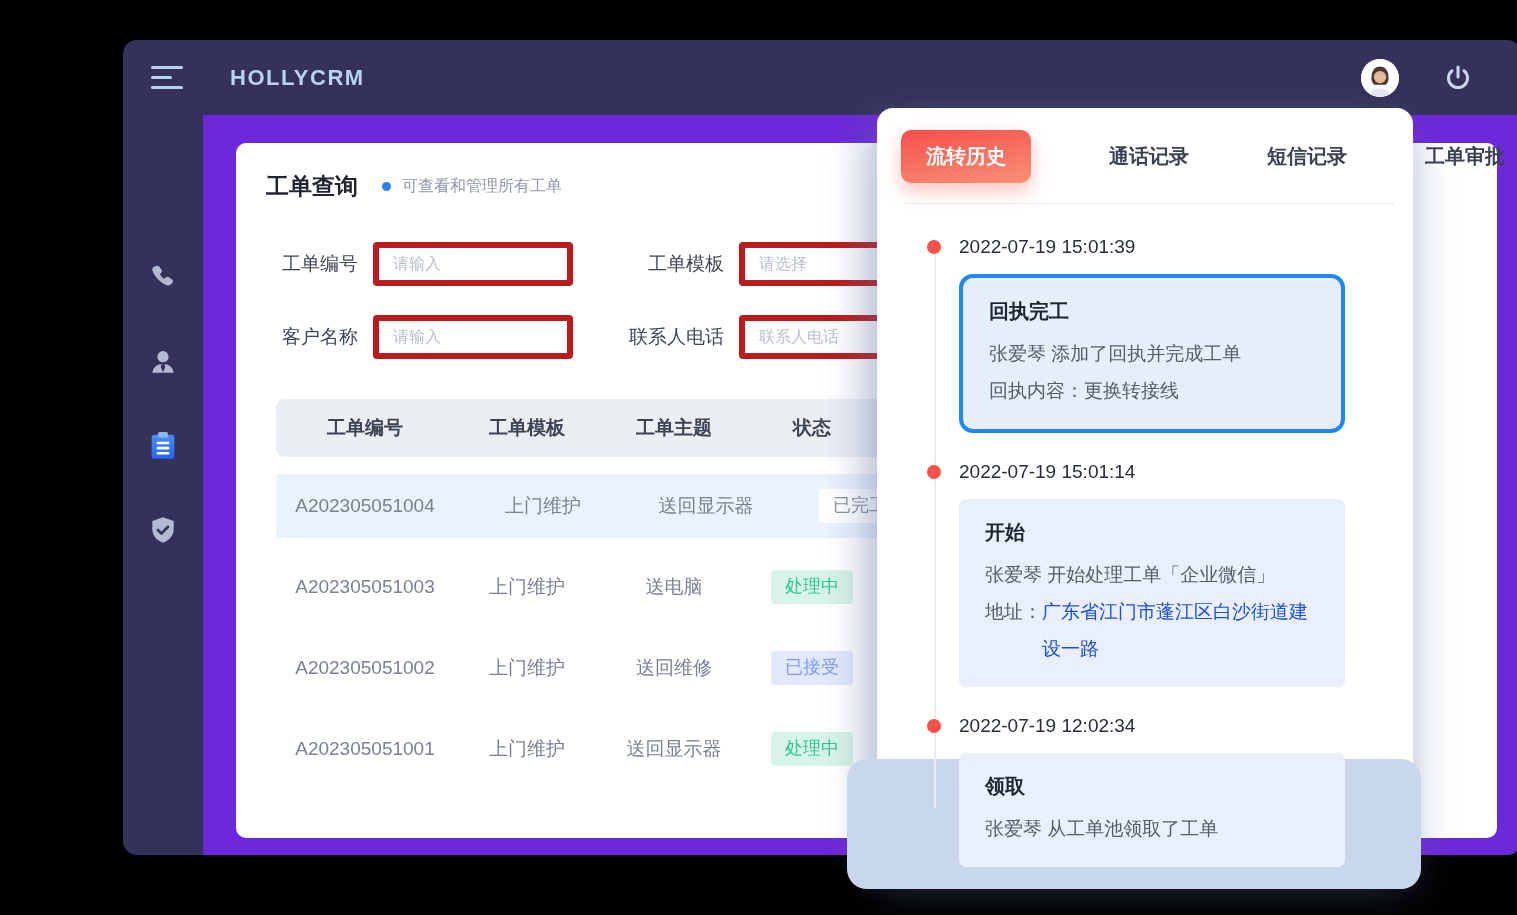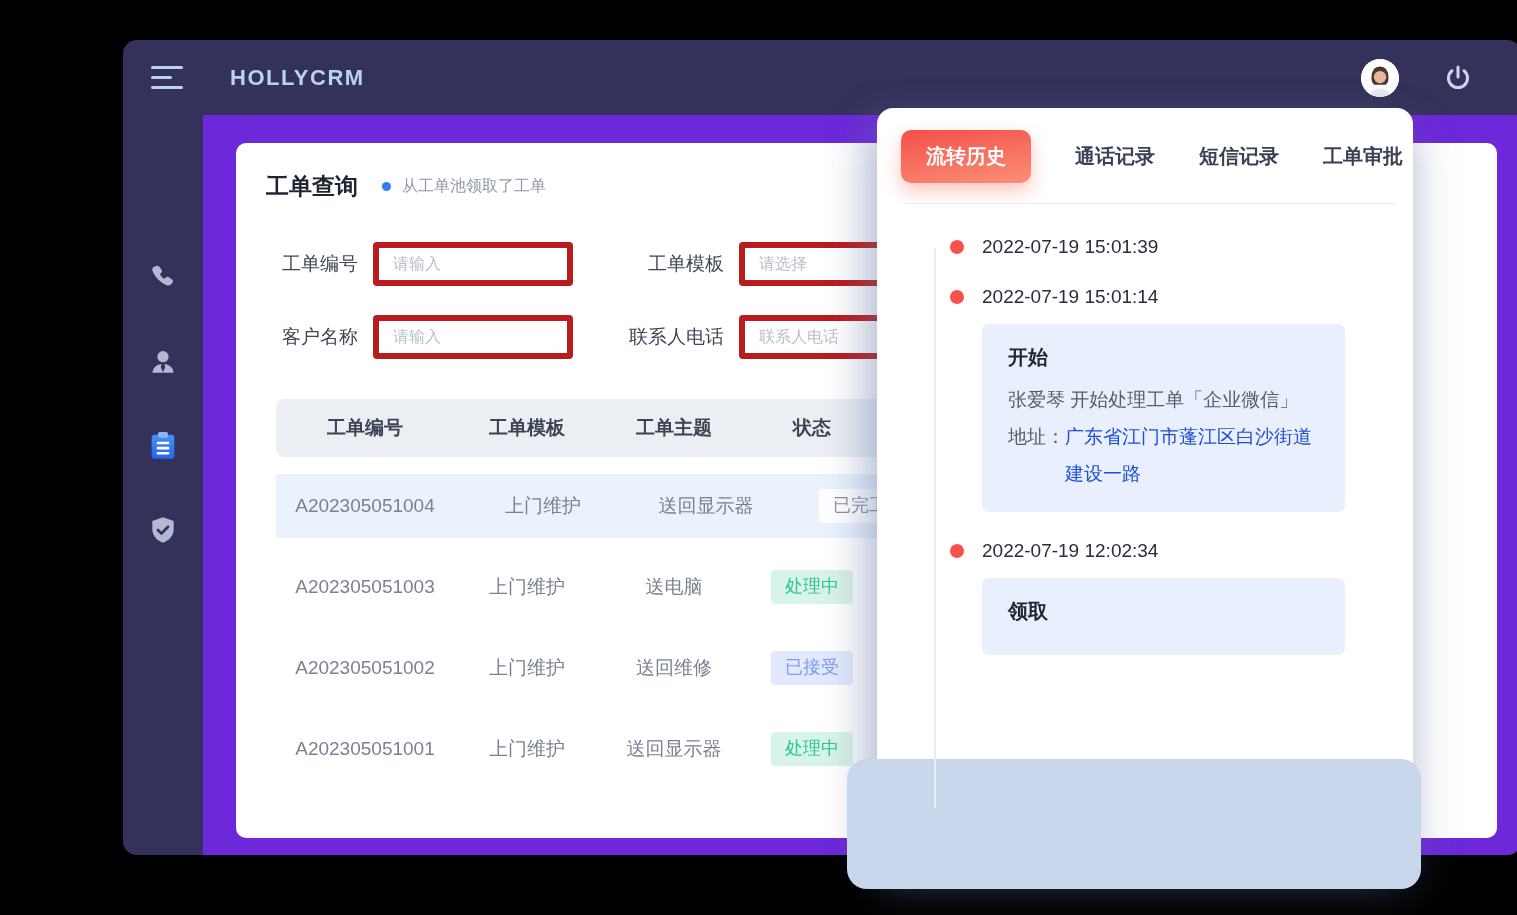--- a/index.html
+++ b/index.html
@@ -46,26 +46,26 @@
   .trow.selected{background:#e9f2fd;gap:16px;}
   .badge{display:inline-block;padding:6px 14px;border-radius:4px;font-size:18px;line-height:1.2;}
   .badge-done{background:#ffffff;color:#8b919d;}
   .badge-processing{background:#d8f3e8;color:#2fc597;}
   .badge-accepted{background:#e2e9fc;color:#7e9af2;}
   
   .panel{position:absolute;left:877px;top:108px;width:536px;height:757px;background:#fff;border-radius:16px;
     z-index:10;box-shadow:-16px 8px 38px rgba(96,114,158,.22),0 22px 46px rgba(96,114,158,.42);}
   .panel::before{content:'';position:absolute;z-index:-1;left:-30px;right:-8px;bottom:-24px;height:130px;
     background:#c8d7eb;border-radius:20px;}
-  .tabs{display:flex;align-items:center;gap:44px;padding:22px 30px 0 24px;}
+  .tabs{display:flex;align-items:center;gap:78px;padding:22px 30px 0 24px;}
   .tab{font-size:20px;color:#3a4152;font-weight:600;cursor:pointer;white-space:nowrap;}
   .tab.active{background:linear-gradient(170deg,#f44f49,#fa9077);color:#fff;font-weight:700;
     padding:13px 25px;border-radius:10px;box-shadow:0 8px 18px rgba(246,90,70,.35);}
   .tabs-divider{height:1px;background:#ededf2;margin:20px 18px 0 28px;}
-  .timeline{position:relative;padding:4px 36px 0 105px;}
+  .timeline{position:relative;padding:4px 36px 0 82px;}
   .timeline::before{content:'';position:absolute;left:57px;top:44px;height:560px;width:2px;background:#ebebf1;}
   .tl-time{position:relative;font-size:19px;color:#272d3b;font-weight:500;margin-top:28px;margin-bottom:16px;}
   .tl-time::before{content:'';position:absolute;left:-32px;top:4px;width:14px;height:14px;border-radius:50%;
     background:#f8504a;}
   .tl-card{background:#e9effc;border-radius:7px;padding:20px 26px;margin-right:32px;}
   .tl-card.highlighted{border:4px solid #1f88f6;background:#e7eefb;border-radius:14px;}
   .tl-title{font-size:20px;font-weight:700;color:#1e2431;margin-bottom:10px;}
   .tl-text{font-size:19px;color:#555c6c;line-height:1.95;}
   .addr{display:flex;}
   .addr-label{color:#555c6c;white-space:nowrap;font-size:19px;line-height:1.95;}
@@ -135,21 +135,21 @@
         <path d="M8.2 12 l2.6 2.6 5-5" stroke="#34325a" stroke-width="2" fill="none" stroke-linecap="round" stroke-linejoin="round"></path>
       </svg>
     </div>
   </div>
 
   <div class="content">
     <div class="card">
       <div class="page-head">
         <div class="page-title">工单查询</div>
         <div class="subtitle-dot"></div>
-        <div class="page-subtitle">从工单池领取了工单</div>
+        <div class="page-subtitle">可查看和管理所有工单</div>
       </div>
 
       <div class="filter-grid">
         <div class="f-label">工单编号</div>
         <input class="f-input" placeholder="请输入" style="">
         <div class="f-label">工单模板</div>
         <input class="f-input" placeholder="请选择" style="">
         <div class="f-label">客户名称</div>
         <input class="f-input" placeholder="请输入" style="">
         <div class="f-label">联系人电话</div>
@@ -202,35 +202,41 @@
     <div class="tab">通话记录</div>
     <div class="tab">短信记录</div>
     <div class="tab">工单审批</div>
   </div>
   <div class="tabs-divider"></div>
 
   <div class="timeline">
 
     <div>
       <div class="tl-time">2022-07-19 15:01:39</div>
+      <div class="tl-card highlighted">
+        <div class="tl-title">回执完工</div>
+        <div class="tl-text">张爱琴 添加了回执并完成工单</div>
+        <div class="tl-text">回执内容：更换转接线</div>
+      </div>
     </div>
 
     <div>
       <div class="tl-time">2022-07-19 15:01:14</div>
       <div class="tl-card">
         <div class="tl-title">开始</div>
         <div class="tl-text">张爱琴 开始处理工单「企业微信」</div>
         <div class="addr">
           <span class="addr-label">地址：</span>
           <span class="addr-link">广东省江门市蓬江区白沙街道建设一路</span>
         </div>
       </div>
     </div>
 
     <div>
       <div class="tl-time">2022-07-19 12:02:34</div>
       <div class="tl-card">
         <div class="tl-title">领取</div>
+        <div class="tl-text">张爱琴 从工单池领取了工单</div>
       </div>
     </div>
 
   </div>
 </div>
 
 </body></html>

